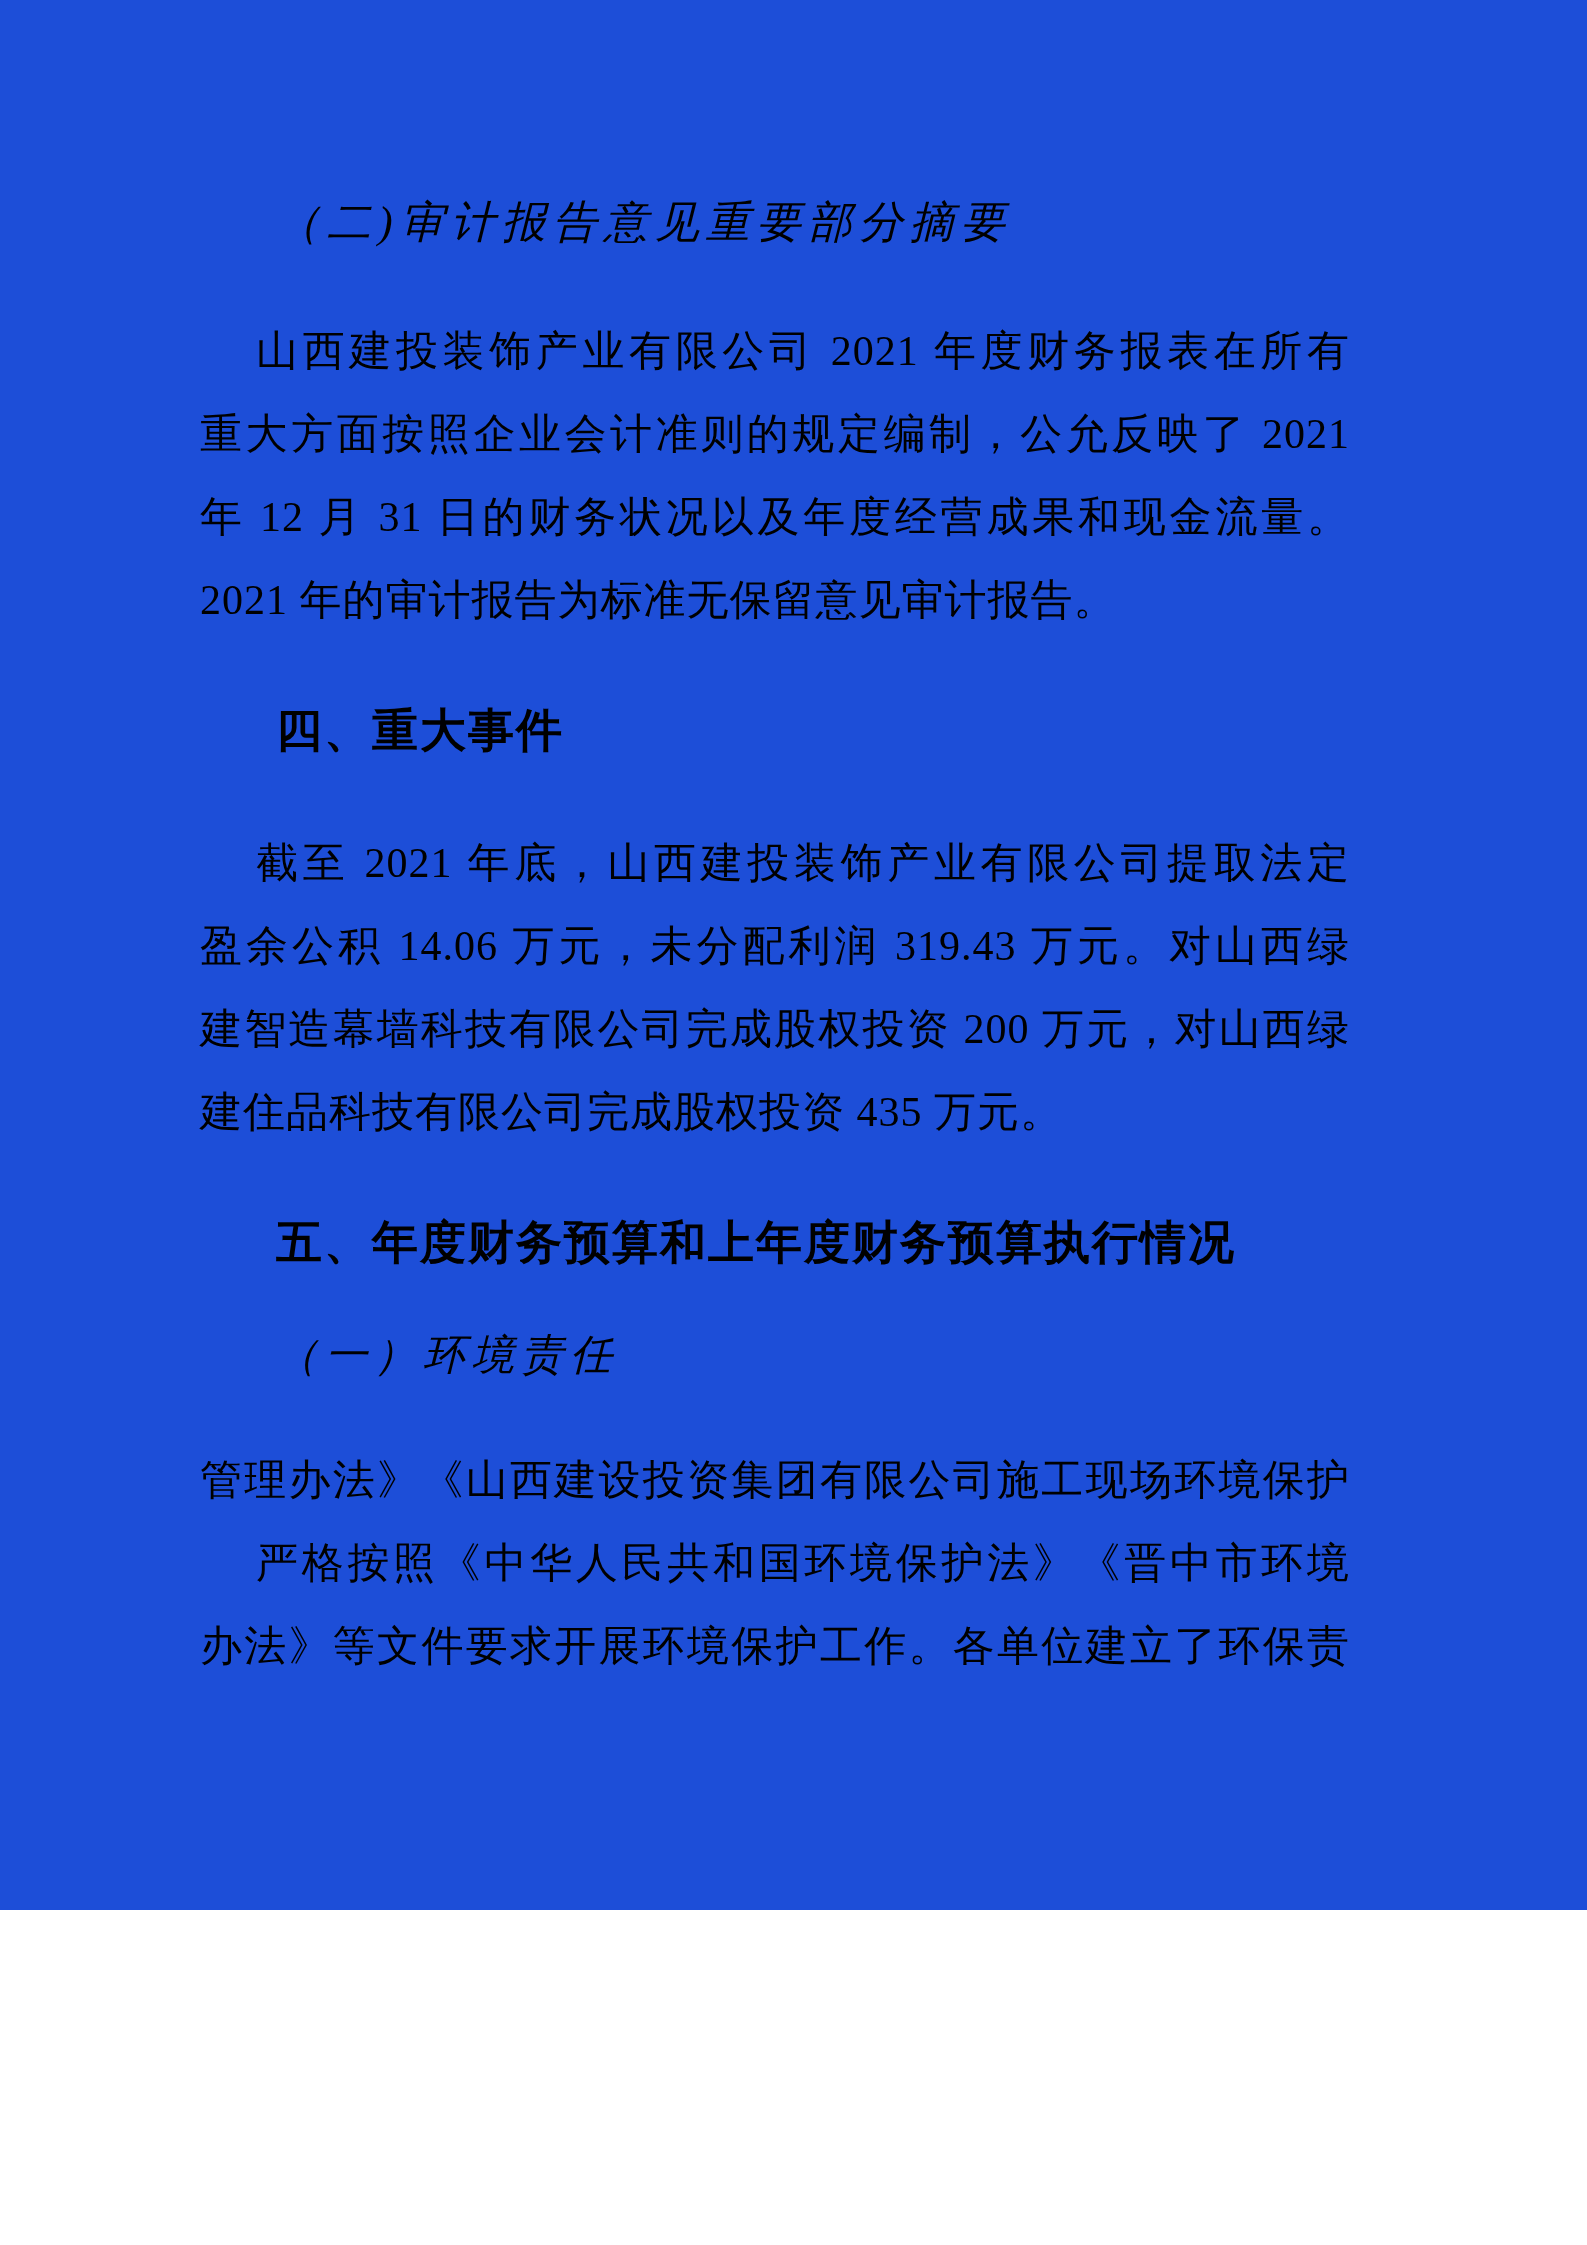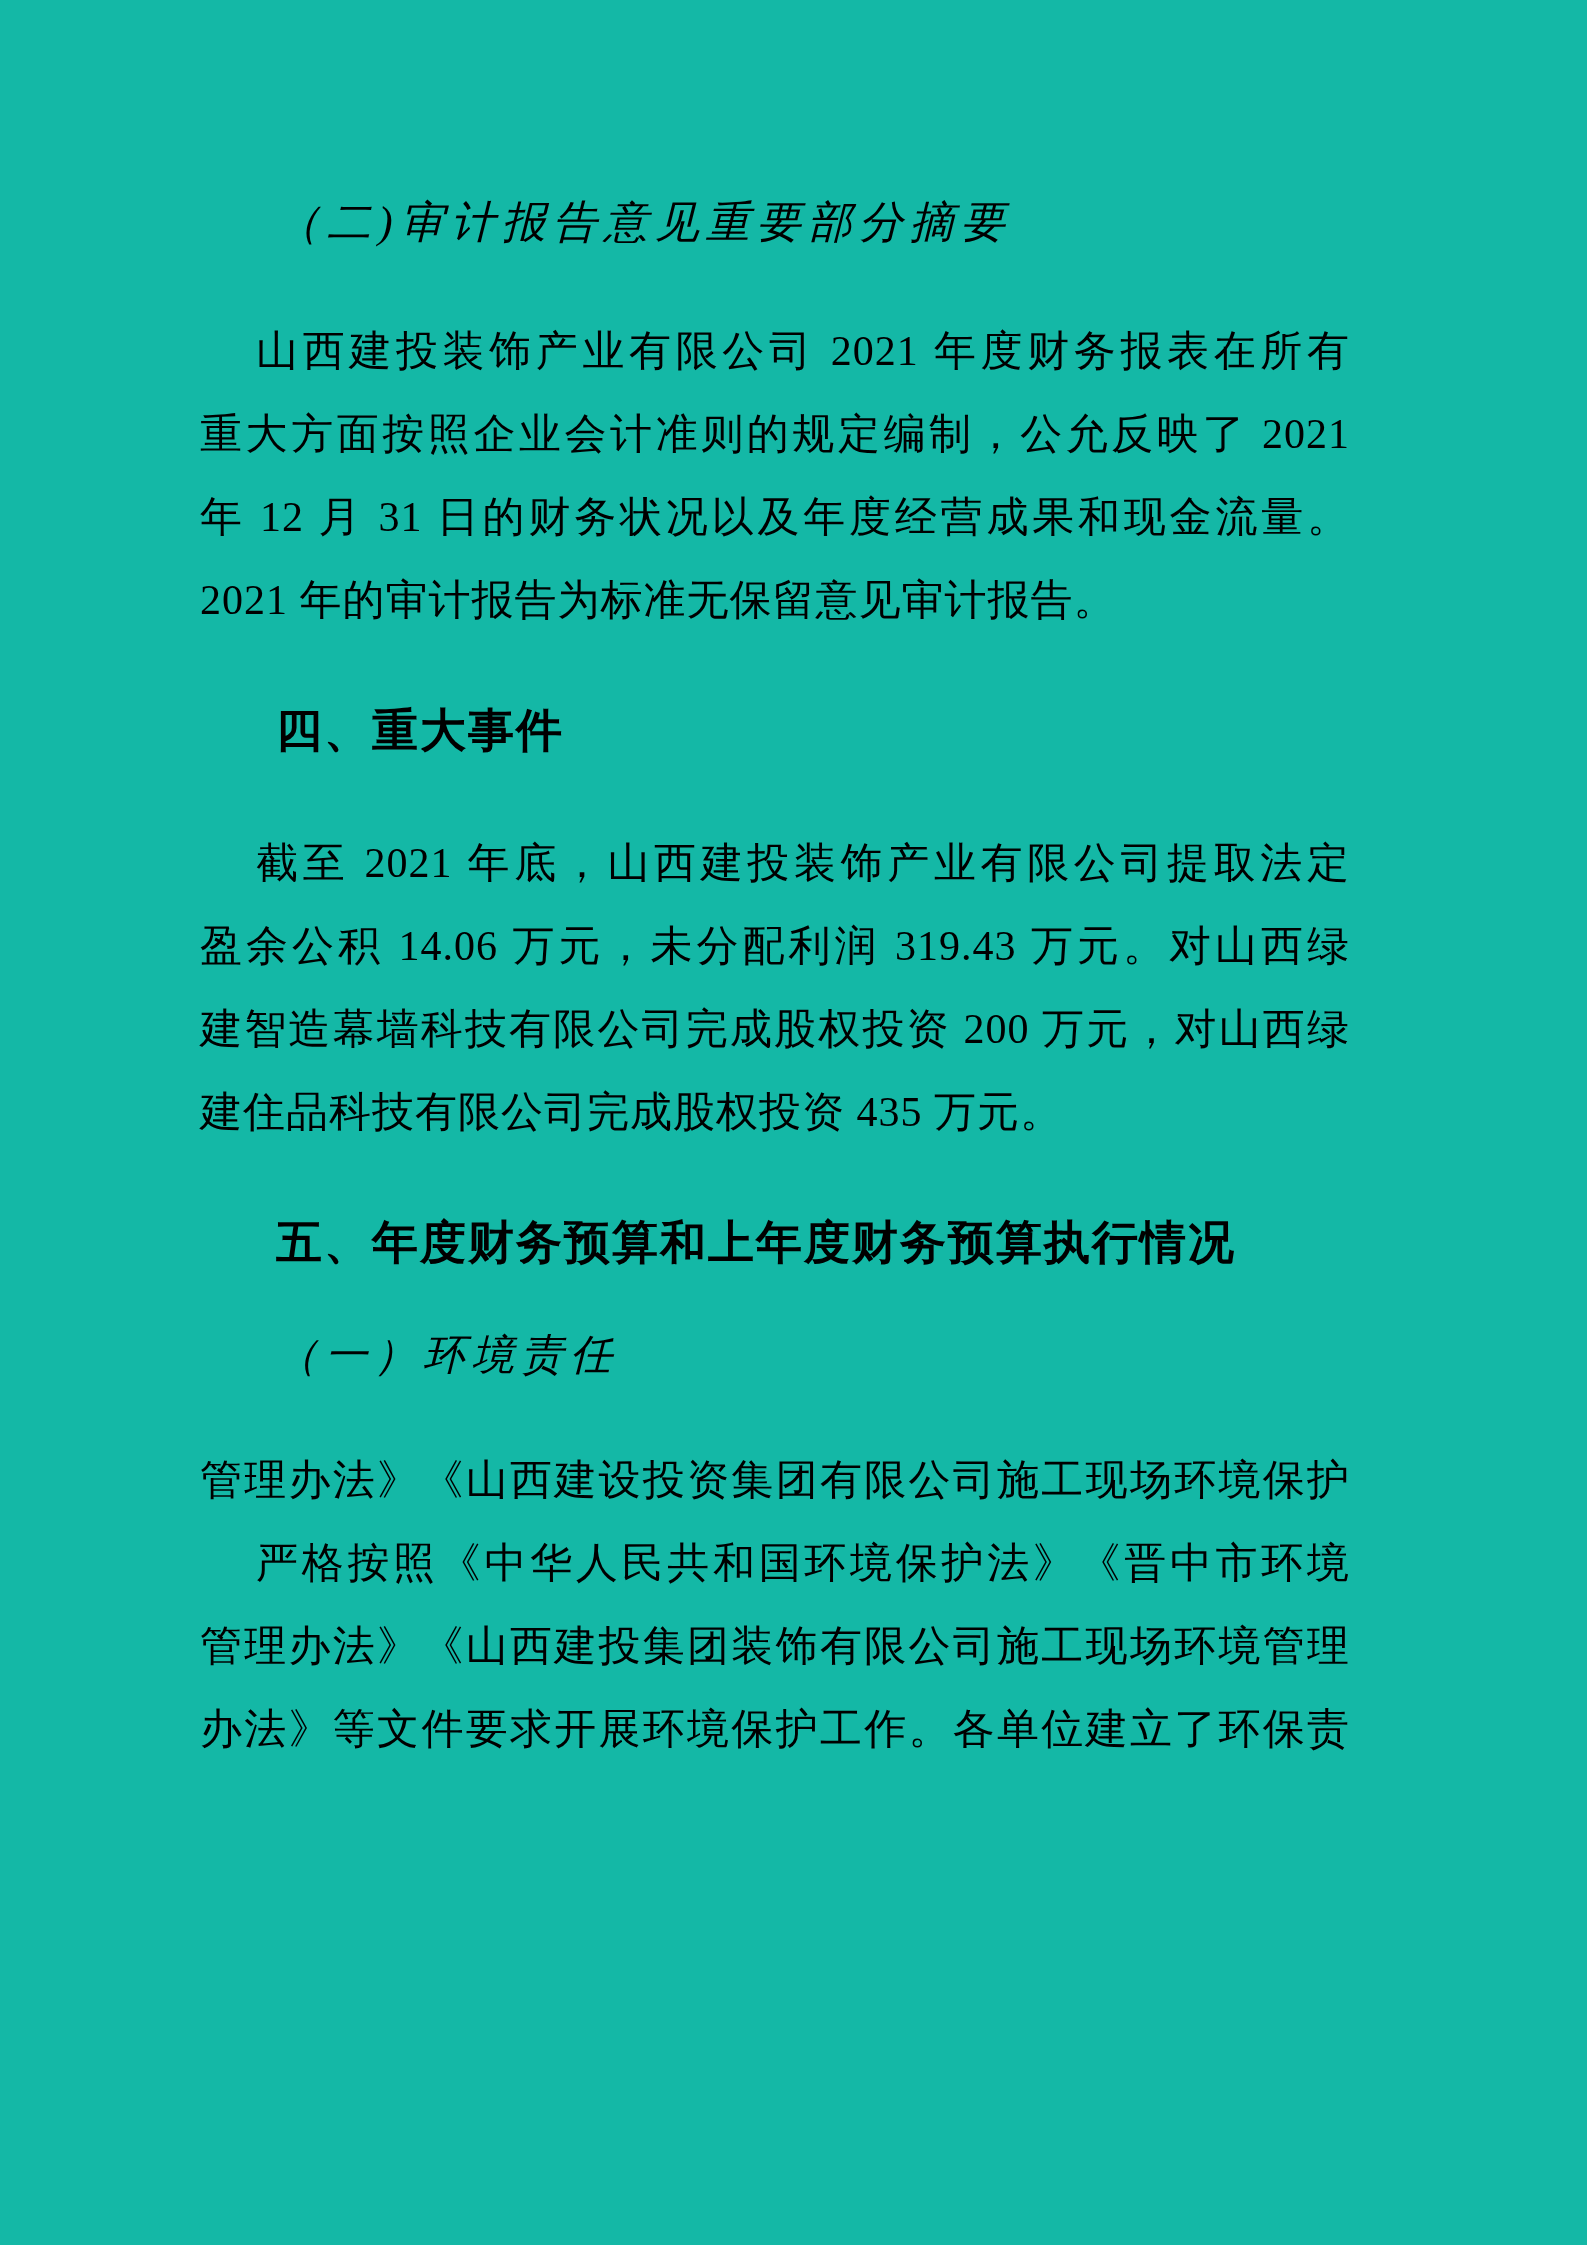--- a/index.html
+++ b/index.html
@@ -3,22 +3,22 @@
 <meta charset="utf-8">
 <style>
   html, body {
     margin: 0;
     padding: 0;
     background: #ffffff;
   }
   .page {
     position: relative;
     width: 1587px;
-    height: 2245px;
-    background: #14b8a6;
+    height: 1910px;
+    background: #1d4ed8;
     color: #000000;
     font-family: "Liberation Serif", serif;
     overflow: hidden;
   }
   .content {
     padding: 195px 237px 0 200px;
   }
   .line {
     font-size: 42px;
     line-height: 83px;
@@ -86,18 +86,17 @@
 
     <h2 class="heading-hei h-budget">五、年度财务预算和上年度财务预算执行情况</h2>
 
 
 
     <h3 class="heading-kai h-env">（一）环境责任</h3>
 
     <div>
       <p class="line">管理办法》《山西建设投资集团有限公司施工现场环境保护</p>
       <p class="line first">严格按照《中华人民共和国环境保护法》《晋中市环境</p>
-      <p class="line">管理办法》《山西建投集团装饰有限公司施工现场环境管理</p>
       <p class="line">办法》等文件要求开展环境保护工作。各单位建立了环保责</p>
     </div>
 
   </div>
 </div>
 
 </body></html>

